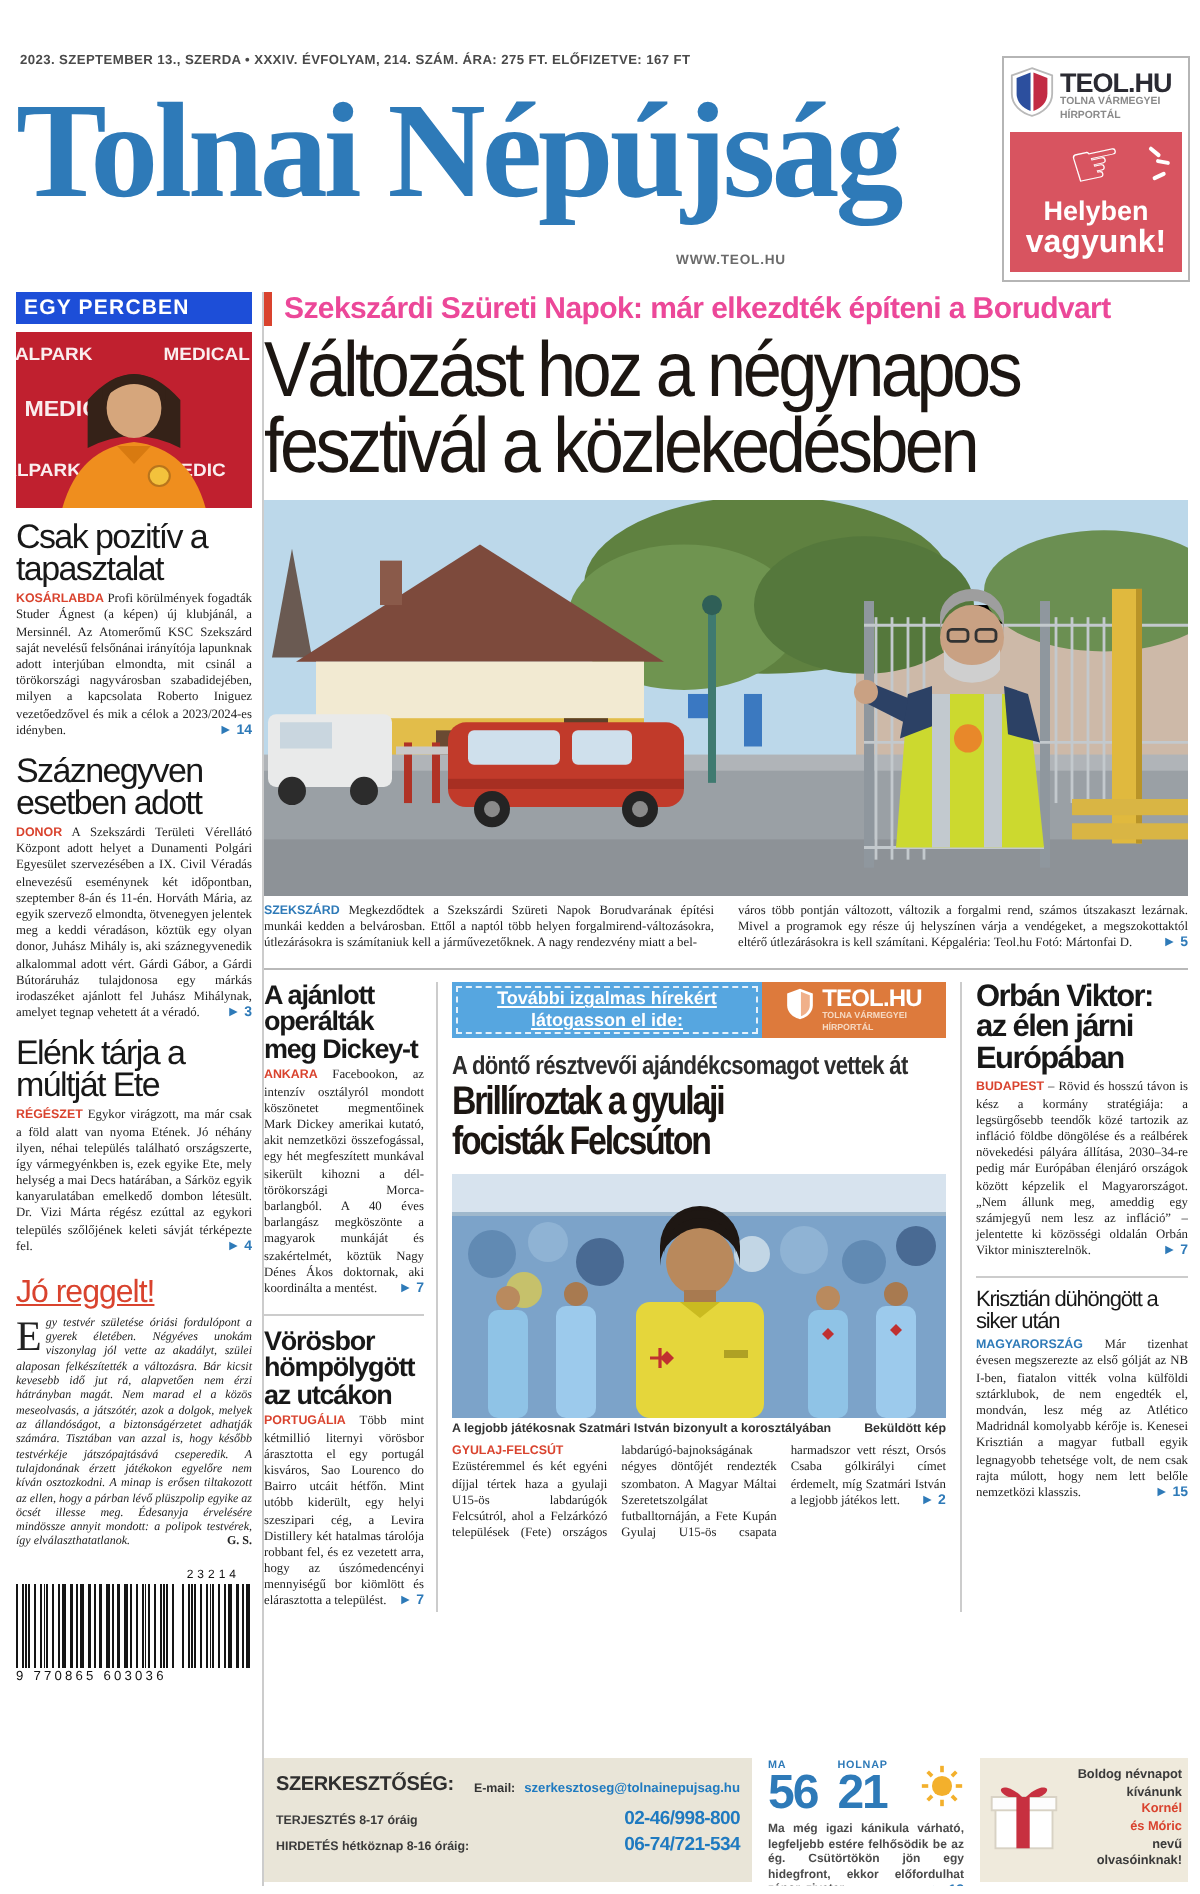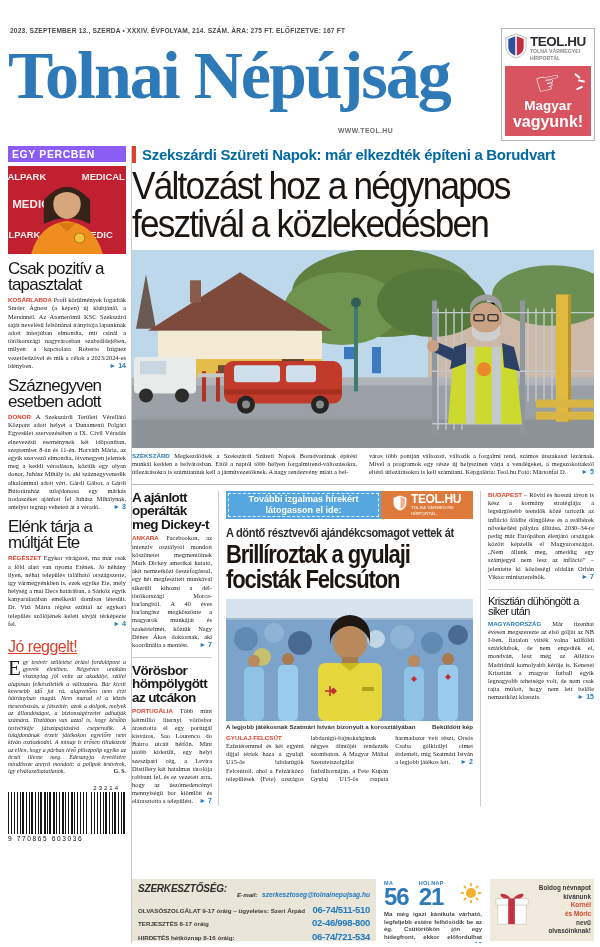--- a/index.html
+++ b/index.html
@@ -18,21 +18,21 @@
   .hand{display:inline-block;color:#fff;font-size:30px;line-height:1;transform:rotate(-12deg);margin-top:2px;}
   .spark{position:absolute;background:#fff;width:7px;height:1.6px;border-radius:1px;}
   .sp1{top:9px;right:10px;transform:rotate(40deg);}
   .sp2{top:14px;right:6px;transform:rotate(10deg);}
   .sp3{top:21px;right:8px;transform:rotate(-25deg);}
   .badge-slogan1{font-size:13.5px;font-weight:bold;color:#fff;line-height:1;margin-top:1px;}
   .badge-slogan2{font-size:16px;font-weight:bold;color:#fff;line-height:1.1;}
   
   .sidebar{position:absolute;top:146px;left:8px;width:118px;bottom:4px;border-right:1px solid #ccc;
            padding-right:5px;overflow:hidden;}
-  .ep-label{background:#8b5cf6;color:#fff;font-weight:bold;font-size:10.5px;letter-spacing:.6px;padding:2px 4px;}
+  .ep-label{background:#1d4ed8;color:#fff;font-weight:bold;font-size:10.5px;letter-spacing:.6px;padding:2px 4px;}
   .sb-photo{margin-top:4px;height:88px;}
   .sb-photo svg{display:block;width:100%;height:100%;}
   .sb-title{font-size:17px;line-height:.95;letter-spacing:-.8px;color:#181818;margin:7px 0 3px;}
   .sb-body,.cap,.art-body{font-family:"Liberation Serif",serif;font-size:6.4px;line-height:1.28;text-align:justify;color:#222;margin:0;}
   .lead-red{color:#d9432e;font-weight:bold;font-family:"Liberation Sans",sans-serif;font-size:6.2px;}
   .lead-blue{color:#2e7ab8;font-weight:bold;font-family:"Liberation Sans",sans-serif;font-size:6.2px;}
   .pref{color:#2e7ab8;font-weight:bold;font-family:"Liberation Sans",sans-serif;font-size:7px;float:right;}
   .greet-title{color:#d9432e;font-size:16px;letter-spacing:-.5px;margin:9px 0 3px;text-decoration:underline;}
   .greet-body{font-family:"Liberation Serif",serif;font-style:italic;font-size:6px;line-height:1.22;text-align:justify;color:#222;margin:0;}
   .greet-body::first-letter{float:left;font-size:21px;line-height:.8;padding:1px 2px 0 0;font-style:normal;}
@@ -40,54 +40,54 @@
   .bc-wrap{margin-top:9px;}
   .bc-top{font-size:6px;letter-spacing:2px;text-align:right;padding-right:6px;color:#111;}
   .bc-bars{display:flex;gap:4px;height:42px;margin-top:1px;}
   .bc-l{flex:1;}
   .bc-r{width:30%;}
   .bars{background-image:repeating-linear-gradient(90deg,#151515 0 1.2px,transparent 1.2px 3px),
         repeating-linear-gradient(90deg,#151515 0 .8px,transparent .8px 4.6px);}
   .bc-bot{font-size:6.6px;letter-spacing:1.6px;color:#111;margin-top:1px;}
   
   .main{position:absolute;top:146px;left:132px;right:6px;bottom:4px;overflow:hidden;}
-  .kicker{border-left:4px solid #d9432e;padding-left:6px;color:#0369a1;font-weight:bold;font-size:15px;letter-spacing:-.3px;white-space:nowrap;}
+  .kicker{border-left:4px solid #d9432e;padding-left:6px;color:#ec4899;font-weight:bold;font-size:15px;letter-spacing:-.3px;white-space:nowrap;}
   .headline{font-size:39px;font-weight:normal;letter-spacing:-2px;line-height:.97;color:#1c1612;margin-top:4px;}
   .headline span{display:inline-block;transform:scaleX(.95);transform-origin:left;}
   .main-photo{margin-top:7px;height:198px;}
   .main-photo svg{display:block;width:100%;height:100%;}
   .cap-row{display:flex;gap:12px;margin-top:4px;}
   .cap-col{width:50%;}
   .band-div{border-top:1px solid #b9b9b9;margin:7px 0 6px;}
   .bandC{display:flex;}
   .c1{width:80px;padding-right:6px;border-right:1px solid #ccc;}
   .c2{width:247px;padding:0 7px;border-right:1px solid #ccc;}
   .c3{flex:1;padding-left:7px;}
   .ct-bold{font-size:13.5px;font-weight:bold;letter-spacing:-.6px;line-height:1;color:#181818;margin:0 0 3px;}
   .ct-bold2{font-size:15.5px;font-weight:bold;letter-spacing:-.8px;line-height:1;color:#181818;margin:0 0 3px;}
   .ct-light{font-size:11px;letter-spacing:-.6px;line-height:.95;color:#181818;margin:0 0 3px;}
   .hdiv{border-top:1px solid #ccc;margin:7px 0 6px;}
   .banner{display:flex;height:28px;}
   .banner-blue{flex:1;background:#56a6e0;position:relative;display:flex;flex-direction:column;justify-content:center;text-align:center;}
   .banner-blue .inner{border:1px dashed rgba(255,255,255,.85);position:absolute;inset:2px;}
-  .banner-blue div{position:relative;color:#fff;font-weight:bold;font-size:9px;line-height:1.2;}
+  .banner-blue div{position:relative;color:#fff;font-weight:bold;font-size:9px;line-height:1.2;text-decoration:underline;}
   .banner-orange{width:92px;background:#dd7a3c;display:flex;align-items:center;justify-content:center;gap:4px;}
   .bo-brand{color:#fff;font-weight:bold;font-size:12px;line-height:1;letter-spacing:-.4px;}
   .bo-sub{color:#f6d9c2;font-size:4.4px;font-weight:bold;line-height:1.3;}
   .f-kicker{margin-top:6px;font-size:13px;font-weight:bold;color:#2d2d2d;letter-spacing:-.4px;white-space:nowrap;transform:scaleX(.85);transform-origin:left;}
-  .f-head{font-size:26px;font-weight:bold;letter-spacing:-1.3px;line-height:.98;color:#1c1612;margin-top:2px;}
+  .f-head{font-size:20px;font-weight:bold;letter-spacing:-1.3px;line-height:.98;color:#1c1612;margin-top:2px;}
   .f-head span{display:inline-block;transform:scaleX(.92);transform-origin:left;}
   .f-photo{height:122px;margin-top:6px;}
   .f-photo svg{display:block;width:100%;height:100%;}
   .f-cap{display:flex;justify-content:space-between;font-size:6.2px;font-weight:bold;color:#333;margin-top:2px;white-space:nowrap;}
   .f-body{margin-top:4px;column-count:3;column-gap:7px;font-family:"Liberation Serif",serif;font-size:6.4px;line-height:1.28;text-align:justify;}
   
   .footer{position:absolute;left:0;right:0;bottom:2px;height:62px;display:flex;gap:8px;}
   .contact{width:244px;background:#e9e5d8;padding:4px 6px;box-sizing:border-box;}
-  .ct-row1{display:flex;justify-content:space-between;align-items:flex-start;font-style:italic;}
+  .ct-row1{display:flex;justify-content:space-between;align-items:center;}
   .ct-title{font-size:10px;font-weight:bold;color:#2f2f2f;letter-spacing:-.2px;}
   .ct-mail-lab{font-size:6.2px;font-weight:bold;color:#333;}
   .ct-mail{font-size:6.6px;font-weight:bold;color:#1f7ac0;}
   .ct-row{display:flex;justify-content:space-between;align-items:baseline;margin-top:2.5px;}
   .ct-lab{font-size:6.2px;font-weight:bold;color:#3a3a3a;}
   .ct-tel{font-size:9.5px;font-weight:bold;color:#1f7ac0;letter-spacing:-.3px;}
   .weather{flex:1;padding-top:1px;}
   .w-nums{display:flex;gap:10px;align-items:flex-start;}
   .w-col{text-align:left;}
   .w-lab{font-size:5.4px;font-weight:bold;color:#2e7ab8;letter-spacing:.4px;}
@@ -121,21 +121,21 @@
         <div class="badge-brand">TEOL.HU</div>
         <div class="badge-sub">TOLNA VÁRMEGYEI</div>
         <div class="badge-sub">HÍRPORTÁL</div>
       </span>
     </div>
     <div class="badge-red">
       <span class="hand">☞</span>
       <span class="spark sp1"></span>
       <span class="spark sp2"></span>
       <span class="spark sp3"></span>
-      <div class="badge-slogan1">Magyar</div>
+      <div class="badge-slogan1">Helyben</div>
       <div class="badge-slogan2">vagyunk!</div>
     </div>
   </div>
 
   <div class="sidebar">
     <div class="ep-label">EGY PERCBEN</div>
 
     <div class="sb-photo">
       <svg viewBox="0 0 112 88" preserveAspectRatio="none" font-family="Liberation Sans, sans-serif">
         <rect width="112" height="88" fill="#c0202f"></rect>
@@ -349,37 +349,34 @@
 
         <div class="f-cap">
           <span>A legjobb játékosnak Szatmári István bizonyult a korosztályában</span>
           <span>Beküldött kép</span>
         </div>
 
         <p class="f-body clearfix"><span class="lead-red">GYULAJ-FELCSÚT</span> <span>Ezüstéremmel és két egyéni díjjal tértek haza a gyulaji U15-ös labdarúgók Felcsútról, ahol a Felzárkózó települések (Fete) országos labdarúgó-bajnokságának négyes döntőjét rendezték szombaton. A Magyar Máltai Szeretetszolgálat futballtornáján, a Fete Kupán Gyulaj U15-ös csapata harmadszor vett részt, Orsós Csaba gólkirályi címet érdemelt, míg Szatmári István a legjobb játékos lett.</span><span class="pref">► 2</span></p>
       </div>
 
       <div class="c3">
+        <div class="ct-bold2">Orbán Viktor: az élen járni Európában</div>
         <p class="art-body clearfix"><span class="lead-red">BUDAPEST</span> <span>– Rövid és hosszú távon is kész a kormány stratégiája: a legsürgősebb teendők közé tartozik az infláció földbe döngölése és a reálbérek növekedési pályára állítása, 2030–34-re pedig már Európában élenjáró országok között képzelik el Magyarországot. „Nem állunk meg, ameddig egy számjegyű nem lesz az infláció” – jelentette ki közösségi oldalán Orbán Viktor miniszterelnök.</span><span class="pref">► 7</span></p>
         <div class="hdiv"></div>
         <div class="ct-light">Krisztián dühöngött a siker után</div>
         <p class="art-body clearfix"><span class="lead-blue">MAGYARORSZÁG</span> <span>Már tizenhat évesen megszerezte az első gólját az NB I-ben, fiatalon vitték volna külföldi sztárklubok, de nem engedték el, mondván, lesz még az Atlético Madridnál komolyabb kérője is. Kenesei Krisztián a magyar futball egyik legnagyobb tehetsége volt, de nem csak rajta múlott, hogy nem lett belőle nemzetközi klasszis.</span><span class="pref">► 15</span></p>
       </div>
     </div>
 
     <div class="footer">
       <div class="contact">
         <div class="ct-row1">
           <span class="ct-title">SZERKESZTŐSÉG:</span>
           <span><span class="ct-mail-lab">E-mail:</span>
           <span class="ct-mail">szerkesztoseg@tolnainepujsag.hu</span></span>
-        </div>
-        <div class="ct-row">
-          <span class="ct-lab">OLVASÓSZOLGÁLAT 9-17 óráig – ügyeletes: Szeri Árpád</span>
-          <span class="ct-tel">06-74/511-510</span>
         </div>
         <div class="ct-row">
           <span class="ct-lab">TERJESZTÉS 8-17 óráig</span>
           <span class="ct-tel">02-46/998-800</span>
         </div>
         <div class="ct-row">
           <span class="ct-lab">HIRDETÉS hétköznap 8-16 óráig:</span>
           <span class="ct-tel">06-74/721-534</span>
         </div>
       </div>

